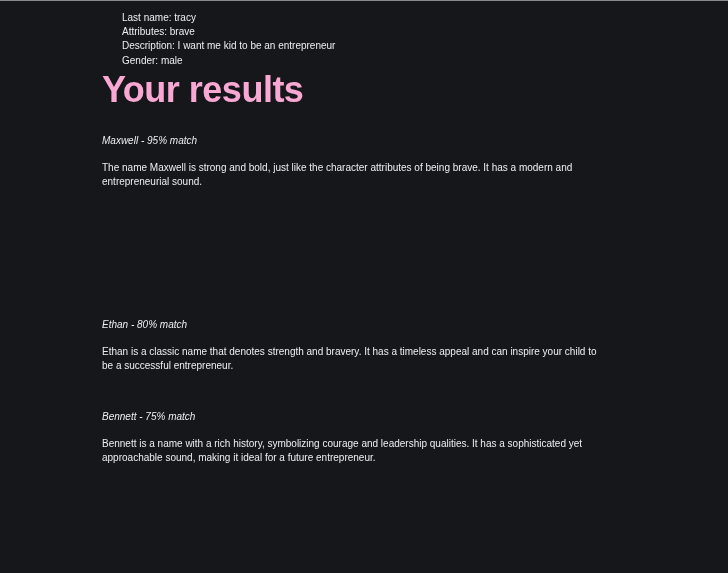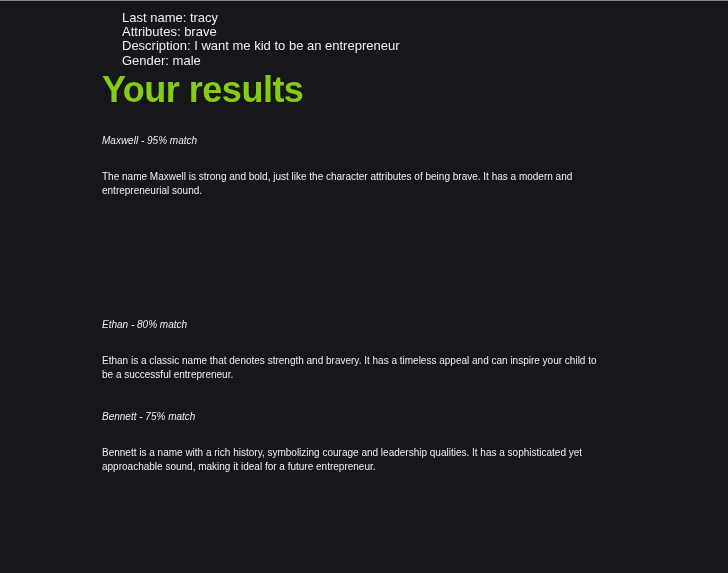--- a/index.html
+++ b/index.html
@@ -21,49 +21,49 @@
       height: 1px;
       background: #8a8b8f;
     }
     .container {
       position: absolute;
       left: 102px;
       top: 11px;
       width: 510px;
     }
     .info-line {
-      font-size: 13px;
+      font-size: 10px;
       line-height: 14.2px;
       margin: 0;
       padding-left: 20px;
     }
     h1.title {
       font-size: 36px;
       font-weight: bold;
       margin: 2px 0 0 0;
       line-height: 40px;
       letter-spacing: -0.5px;
-      color: #84cc16;
+      color: #f9a8d4;
     }
     .results {
       margin-top: 24px;
     }
     .result {
       height: 92px;
     }
     .result-heading {
       font-size: 10px;
       line-height: 14px;
       margin: 0;
       font-style: italic;
     }
     .result-desc {
       font-size: 10px;
       line-height: 14px;
-      margin: 22px 0 0 0;
+      margin: 13px 0 0 0;
       width: 500px;
     }
   </style>
 </head>
 <body>
 
 <div class="top-border"></div>
 
 <div class="container">
   <section>

